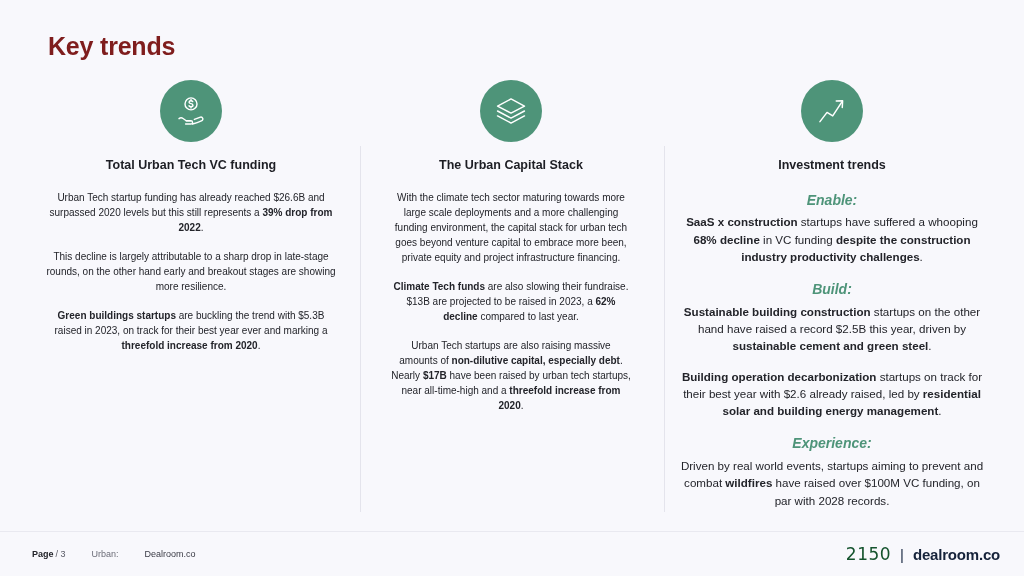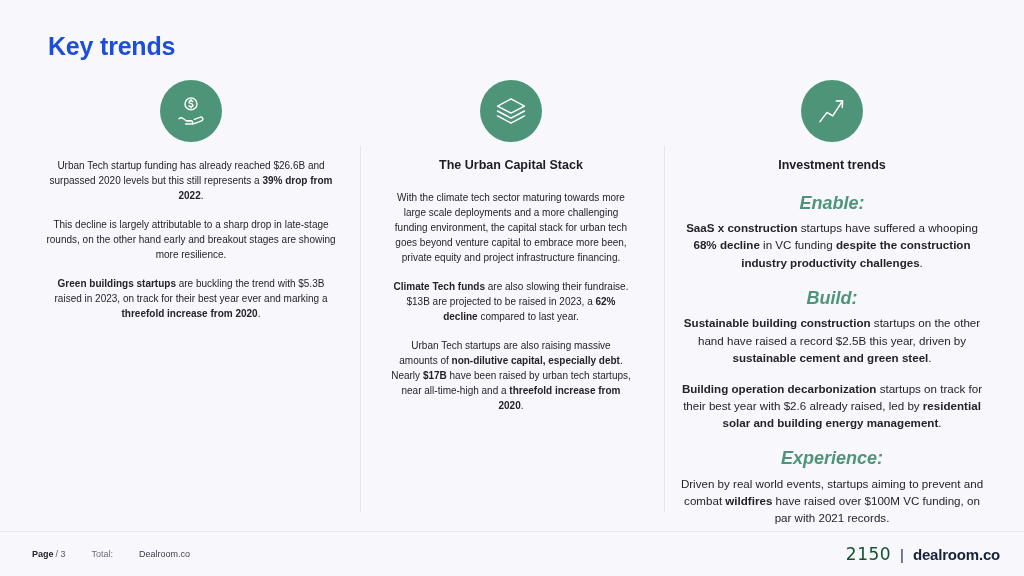--- a/index.html
+++ b/index.html
@@ -24,21 +24,21 @@
   }
 
   
   .page-title {
     position: absolute;
     left: 48px;
     top: 33px;
     font-size: 25px;
     font-weight: bold;
     letter-spacing: -0.2px;
-    color: #1d4ed8;
+    color: #7f1d1d;
     line-height: 1.1;
   }
 
   
   .columns {
     position: absolute;
     left: 22px;
     top: 80px;
     width: 980px;
     display: flex;
@@ -100,21 +100,21 @@
   }
   .col-3 .col-body { font-size: 11.6px; line-height: 1.48; }
   .col-body p {
     margin: 0 0 14px 0;
   }
   .col-body p:last-child { margin-bottom: 0; }
   .col-body b { font-weight: bold; }
 
   .subhead {
     text-align: center;
-    font-size: 18px;
+    font-size: 14px;
     font-weight: bold;
     font-style: italic;
     color: #4E9479;
     margin: 0 0 3px 0;
   }
   .sub-para {
     margin: 0 0 13px 0;
   }
 
   
@@ -191,20 +191,21 @@
           <svg width="36" height="36" viewBox="0 0 48 48" fill="none" stroke="#FFFFFF" stroke-width="1.9" stroke-linecap="round" stroke-linejoin="round">
             <circle cx="24" cy="14.5" r="8"></circle>
             <path d="M26.3 11.4c-.5-.7-1.4-1.1-2.4-1.1-1.4 0-2.5.8-2.5 1.9 0 1.1 1 1.6 2.5 1.9 1.6.3 2.7.9 2.7 2.1 0 1.2-1.2 2-2.7 2-1.1 0-2.1-.4-2.6-1.2"></path>
             <path d="M24 8.6v1.4M24 18.6v1.4"></path>
             <path d="M8 34.2c1.8-1.4 3.7-1.4 5.4-.2l4.2 3h6.2c1.3 0 2.3 1 2.3 2.2 0 1.2-1 2.1-2.3 2.1h-7"></path>
             <path d="M17.6 37h5.9"></path>
             <path d="M26.1 41.3c3.9-1 8.5-2.6 11.8-4.1 1.6-.7 2.3-2.3 1.7-3.6-.6-1.3-2.3-1.8-3.9-1.2l-7.2 2.8"></path>
           </svg>
         </div>
       </div>
+      <div class="col-heading">Total Urban Tech VC funding</div>
       <div class="col-body">
           <p><span>Urban Tech startup funding has already reached $26.6B and surpassed 2020 levels but this still represents a </span><b>39% drop from 2022</b><span>.</span></p>
           <p><span>This decline is largely attributable to a sharp drop in late-stage rounds, on the other hand early and breakout stages are showing more resilience.</span></p>
           <p><b>Green buildings startups</b><span> are buckling the trend with $5.3B raised in 2023, on track for their best year ever and marking a </span><b>threefold increase from 2020</b><span>.</span></p>
         </div>
     </div>
 
     <div class="col col-2">
       <div class="icon-wrap">
         <div class="icon-badge">
@@ -233,33 +234,33 @@
         </div>
       </div>
       <div class="col-heading">Investment trends</div>
       <div class="col-body">
           <div class="subhead">Enable:</div>
           <p class="sub-para"><b>SaaS x construction</b><span> startups have suffered a whooping </span><b>68% decline</b><span> in VC funding </span><b>despite the construction industry productivity challenges</b><span>.</span></p>
           <div class="subhead">Build:</div>
           <p class="sub-para"><b>Sustainable building construction</b><span> startups on the other hand have raised a record $2.5B this year, driven by </span><b>sustainable cement and green steel</b><span>.</span></p>
           <p class="sub-para"><b>Building operation decarbonization</b><span> startups on track for their best year with $2.6 already raised, led by </span><b>residential solar and building energy management</b><span>.</span></p>
           <div class="subhead">Experience:</div>
-          <p class="sub-para"><span>Driven by real world events, startups aiming to prevent and combat </span><b>wildfires</b><span> have raised over $100M VC funding, on par with 2021 records.</span></p>
+          <p class="sub-para"><span>Driven by real world events, startups aiming to prevent and combat </span><b>wildfires</b><span> have raised over $100M VC funding, on par with 2028 records.</span></p>
         </div>
     </div>
 
   </div>
 
   <div class="footer-rule"></div>
 
   <div class="footer">
     <div class="footer-left">
       <span class="footer-page">Page</span>
       <span class="footer-pagenum">/ 3</span>
-      <span class="footer-source-label">Total:</span>
+      <span class="footer-source-label">Urban:</span>
       <span class="footer-source-value">Dealroom.co</span>
     </div>
     <div class="footer-right">
       <span class="brand-2150">2150</span>
       <span class="brand-sep">|</span>
       <span class="brand-dealroom">dealroom.co</span>
     </div>
   </div>
 
 </div>

